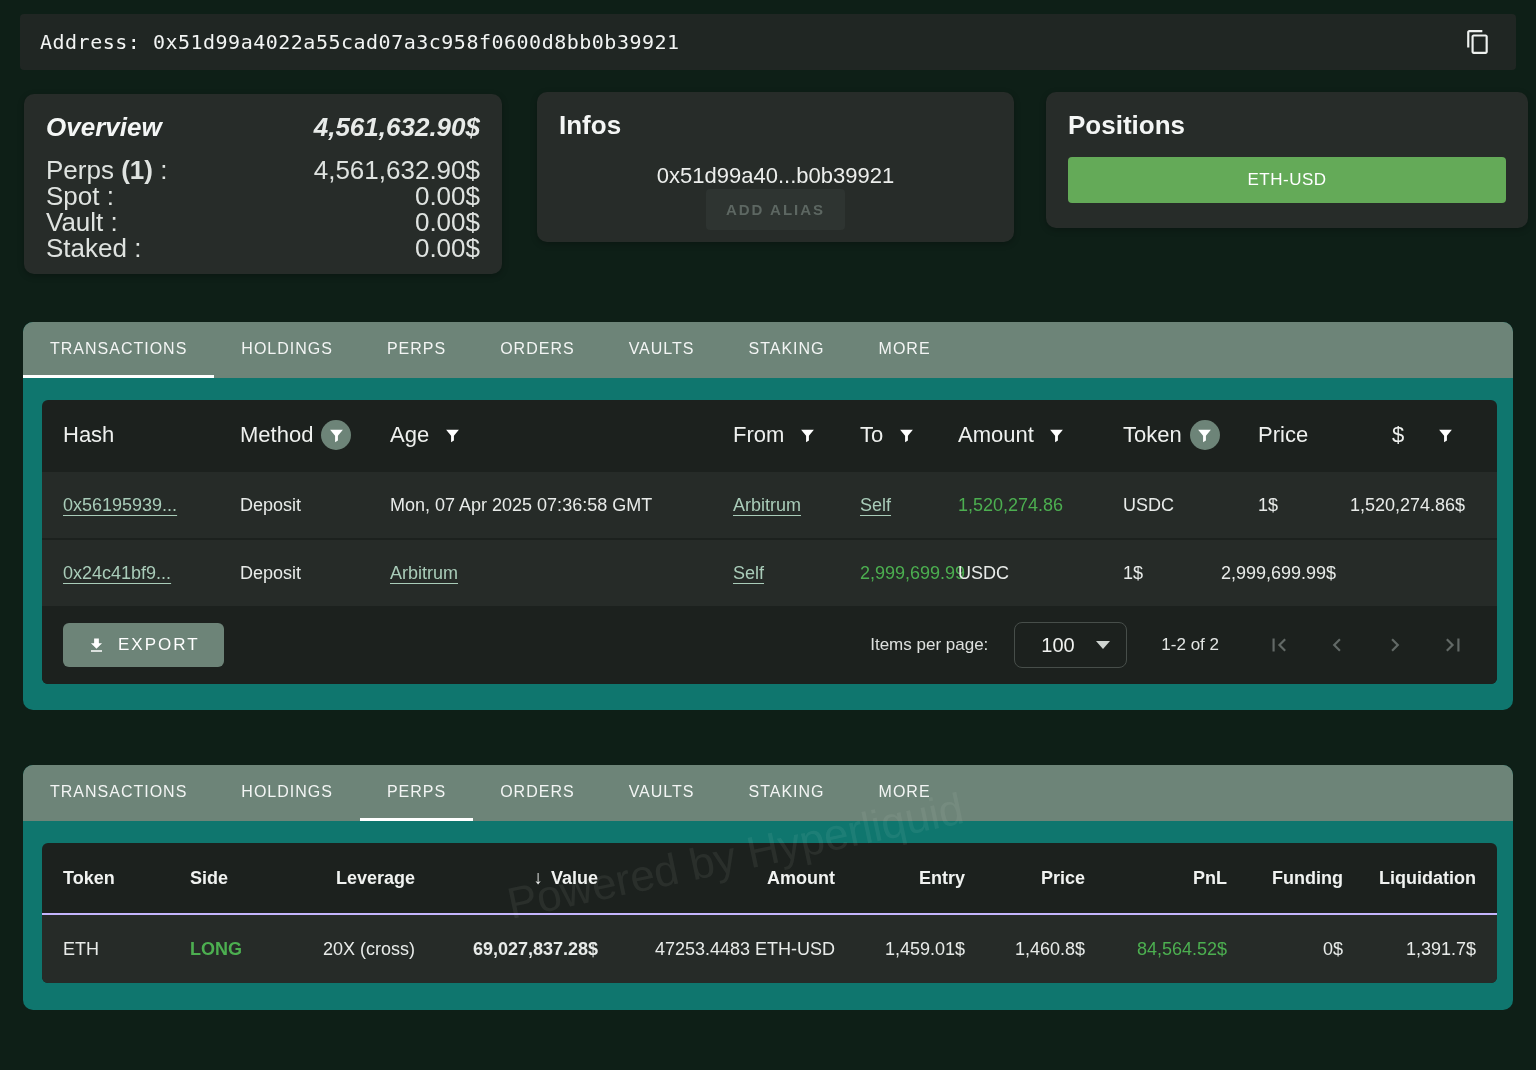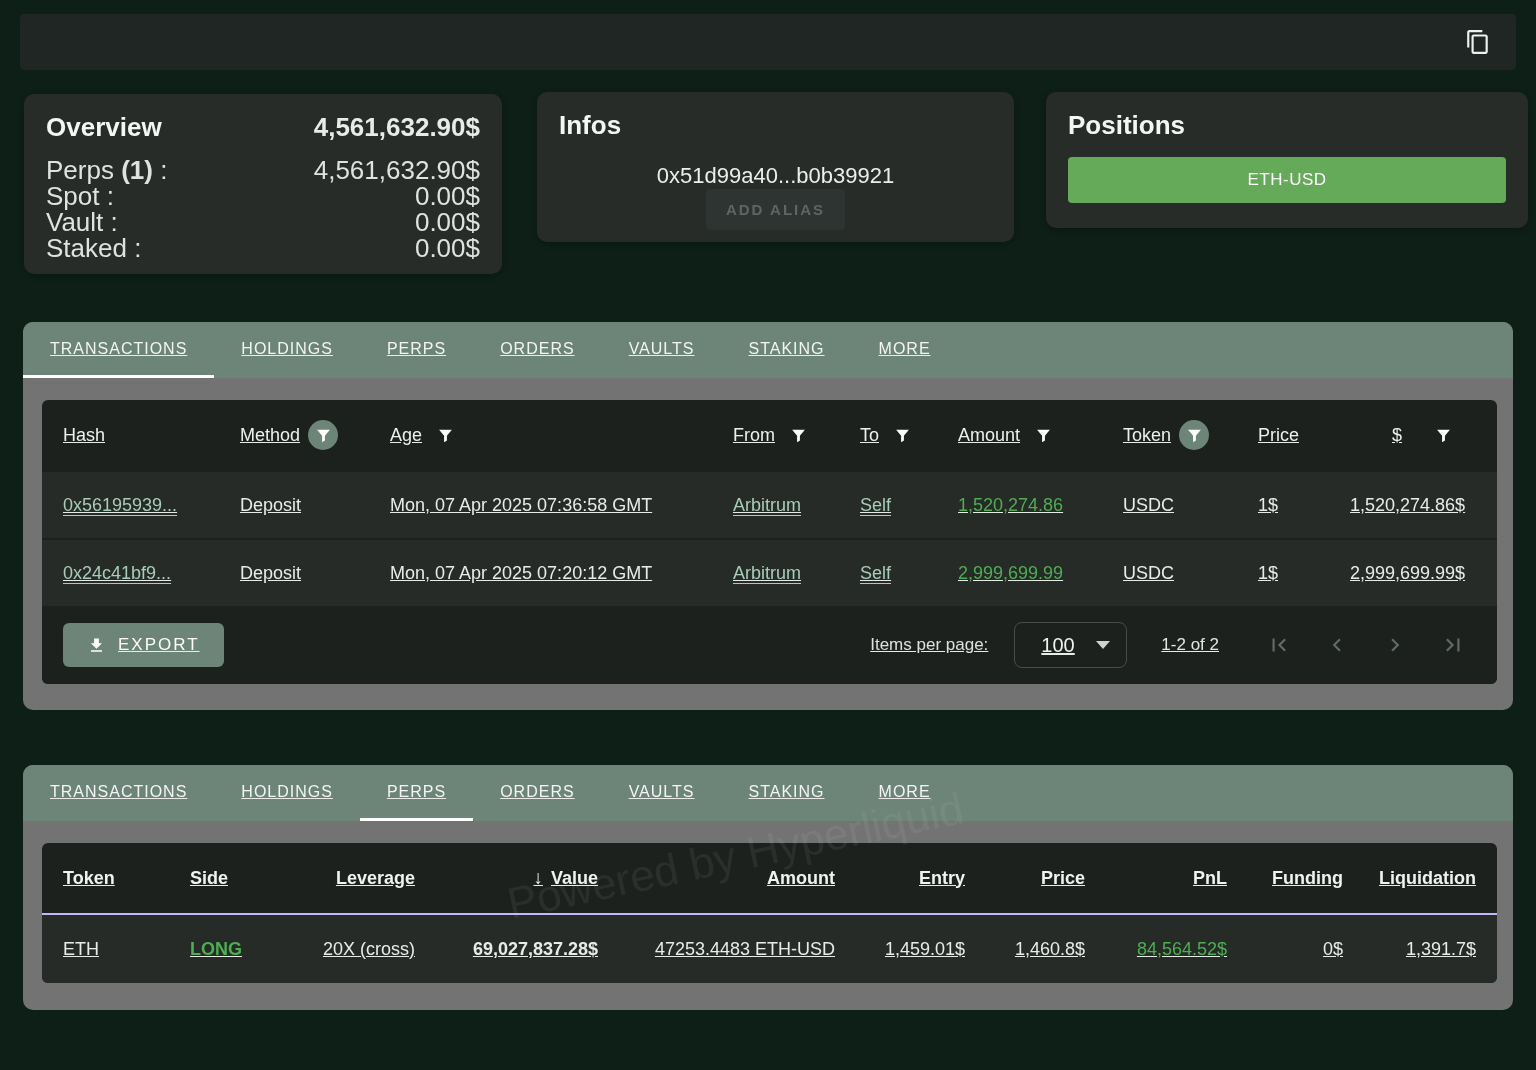--- a/index.html
+++ b/index.html
@@ -17,41 +17,41 @@
     background:#20262375; background:#202623;
     border-radius:4px; display:flex; align-items:center; padding:0 20px;
   }
   .address-text { font-family:"DejaVu Sans Mono", monospace; font-size:20px; color:#f2f4f3; letter-spacing:0.5px; }
   .copy-btn { margin-left:auto; width:36px; height:36px; display:flex; align-items:center; justify-content:center; cursor:pointer; background:none; border:none; }
   .copy-btn svg { width:26px; height:26px; fill:#eef1ef; }
   
   .card { position:absolute; background:#272c29; border-radius:10px; box-shadow:0 2px 6px rgba(0,0,0,0.25); }
   .card h2 { font-size:26px; font-weight:700; color:#f4f6f5; }
   .card-overview { left:24px; top:94px; width:478px; height:180px; padding:18px 22px; }
-  .ov-head { display:flex; justify-content:space-between; align-items:baseline; margin-bottom:14px; }
+  .ov-head { display:flex; justify-content:space-between; align-items:baseline; margin-bottom:14px;font-style:italic; }
   .ov-total { font-size:26px; font-weight:700; }
   .ov-row { display:flex; justify-content:space-between; font-size:26px; line-height:26px; color:#dfe3e0; }
   .ov-row .bold { font-weight:700; }
   .card-infos { left:537px; top:92px; width:477px; height:150px; padding:18px 22px; }
   .infos-row { display:flex; align-items:center; justify-content:space-between; margin-top:22px;flex-direction:column; }
   .infos-address { font-size:22px; color:#eceeec; }
   .alias-btn { background:#2e3431; border:none; border-radius:4px; color:#5d6762; font-size:15px; font-weight:700; letter-spacing:2px; padding:12px 20px; cursor:pointer; font-family:inherit; }
   .card-positions { left:1046px; top:92px; width:482px; height:136px; padding:18px 22px; }
   .pos-btn { margin-top:16px; width:100%; height:46px; background:var(--position-green,#64aa58); border:none; border-radius:4px; color:#fff; font-size:17px; letter-spacing:0.5px; cursor:pointer; font-family:inherit; }
   
-  .panel { position:absolute; left:23px; width:1490px; background:#737373; border-radius:10px; overflow:hidden;text-decoration:underline; }
+  .panel { position:absolute; left:23px; width:1490px; background:#0f766e; border-radius:10px; overflow:hidden; }
   .panel-tx { top:322px; height:388px; }
   .panel-perps { top:765px; height:245px; }
   .tabbar { height:56px; background:var(--sage,#6d8478); display:flex; align-items:stretch; }
   .tab { display:flex; align-items:center; padding:0 27px; color:#f3f5f4; font-size:16px; letter-spacing:1px; cursor:pointer; border-bottom:3px solid transparent; font-family:inherit; background:none; border-top:none; border-left:none; border-right:none; }
   .tab.active { border-bottom-color:#ffffff; }
   
   .table-wrap { margin:22px 16px 0 19px; background:#1c211e; border-radius:6px; overflow:hidden; }
   .tx-grid { display:grid; grid-template-columns:177px 150px 343px 127px 98px 165px 135px 92px 1fr; align-items:center; padding:0 21px; }
-  .tx-head { height:70px; font-size:18px; font-weight:500; color:#eef0ee; }
+  .tx-head { height:70px; font-size:22px; font-weight:500; color:#eef0ee; }
   .tx-row { height:68px; background:#262b28; font-size:18px; border-top:2px solid #1c211e; }
   .cell { display:flex; align-items:center; gap:8px; }
   .cell.right { justify-content:flex-end; padding-right:14px; }
   .head-dollar { padding-left:42px; gap:26px; }
   a.link { color:var(--link,#a9ccb9); text-decoration:underline; text-underline-offset:4px; cursor:pointer; }
   .green { color:var(--accent-green,#4caf50); }
   .filter-btn { background:none; border:none; cursor:pointer; display:flex; align-items:center; justify-content:center; width:30px; height:30px; border-radius:50%; }
   .filter-btn.active-filter { background:var(--sage,#6d8478); }
   .filter-btn svg { width:17px; height:17px; fill:#ffffff; }
   
@@ -74,20 +74,21 @@
   .pcell.right { justify-content:flex-end; }
   .sort-arrow { font-size:19px; margin-right:8px; color:#f0f2f0; cursor:pointer; }
   .bold-val { font-weight:700; }
   .long { color:var(--accent-green,#4caf50); font-weight:700; }
   .watermark { position:absolute; left:480px; top:66px; font-size:44px; color:rgba(220,235,228,0.07); transform:rotate(-12deg); white-space:nowrap; pointer-events:none; }
 </style>
 </head>
 <body>
 
 <header class="address-bar">
+  <span class="address-text"><span>Address:</span> <span>0x51d99a4022a55cad07a3c958f0600d8bb0b39921</span></span>
   <button class="copy-btn">
     <svg viewBox="0 0 24 24">
         <path d="M16 1H4c-1.1 0-2 .9-2 2v14h2V3h12V1zm3 4H8c-1.1 0-2 .9-2 2v14c0 1.1.9 2 2 2h11c1.1 0 2-.9 2-2V7c0-1.1-.9-2-2-2zm0 16H8V7h11v14z"></path>
       </svg>
   </button>
 </header>
 
 <section class="card card-overview">
   <div class="ov-head">
     <h2>Overview</h2>
@@ -217,21 +218,20 @@
       <div class="cell">USDC</div>
       <div class="cell">1$</div>
       <div class="cell right">1,520,274.86$</div>
     </div>
 
     <div class="tx-grid tx-row">
       <div class="cell">
           <a class="link">0x24c41bf9...</a>
         </div>
       <div class="cell">Deposit</div>
-      <div class="cell">Mon, 07 Apr 2025 07:20:12 GMT</div>
       <div class="cell">
           <a class="link">Arbitrum</a>
         </div>
       <div class="cell">
           <a class="link">Self</a>
         </div>
       <div class="cell green">2,999,699.99</div>
       <div class="cell">USDC</div>
       <div class="cell">1$</div>
       <div class="cell right">2,999,699.99$</div>

